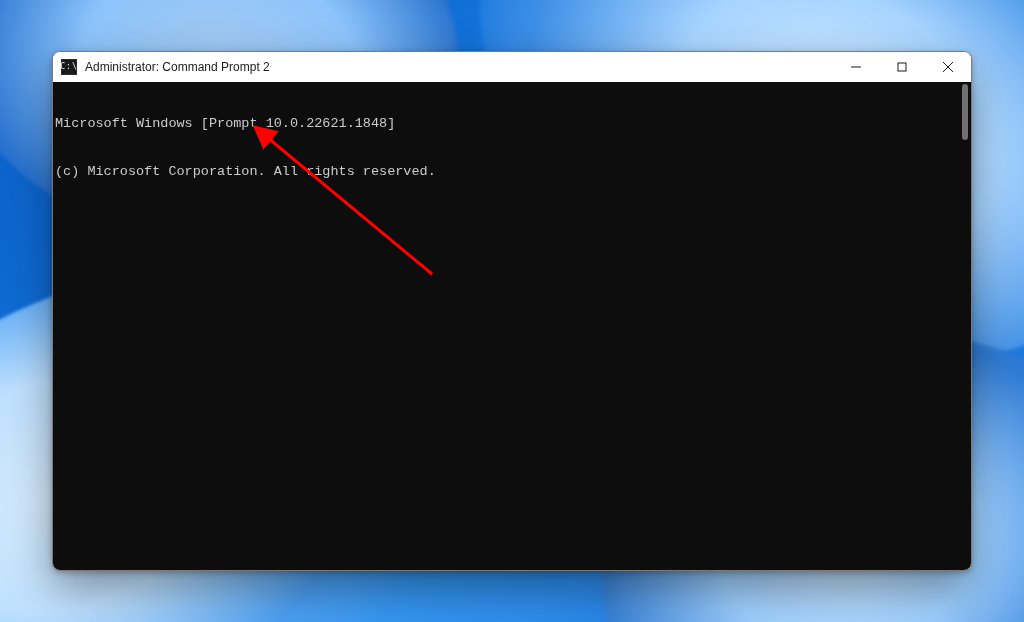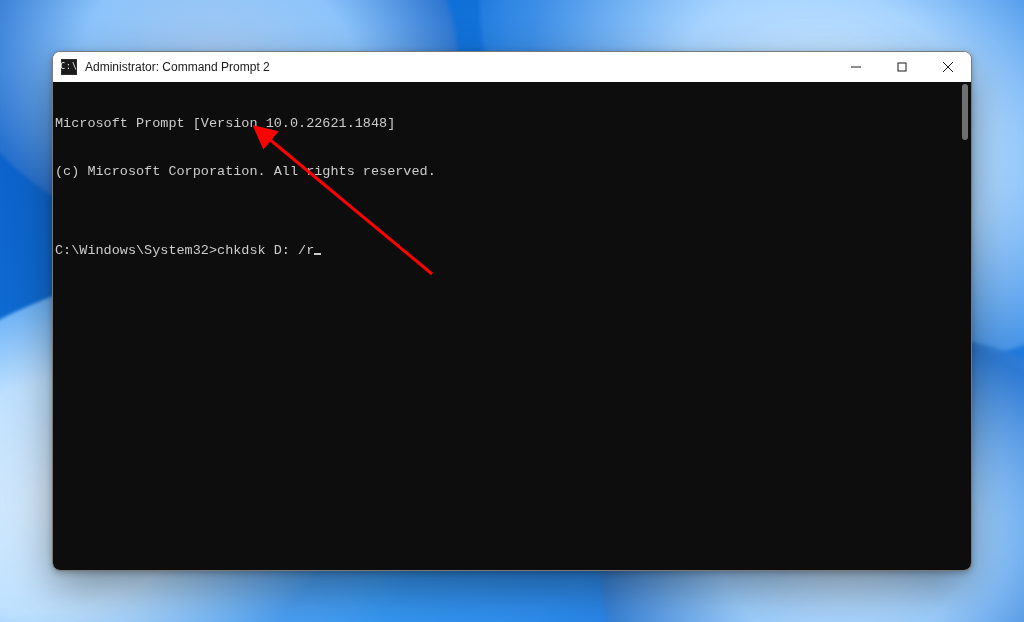--- a/index.html
+++ b/index.html
@@ -141,24 +141,23 @@
       <div class="win-btn close">
         <svg viewBox="0 0 10 10">
             <line x1="0" y1="0" x2="10" y2="10" stroke="currentColor" stroke-width="1"></line>
             <line x1="10" y1="0" x2="0" y2="10" stroke="currentColor" stroke-width="1"></line>
           </svg>
       </div>
     </div>
   </div>
 
   <div class="terminal">
-    <div class="line">Microsoft Prompt [Version 10.0.22621.1848]</div>
+    <div class="line">Microsoft Windows [Prompt 10.0.22621.1848]</div>
     <div class="line">(c) Microsoft Corporation. All rights reserved.</div>
     <div class="line"></div>
-    <div class="line"><span>C:\Windows\System32&gt;</span><span>chkdsk D: /r</span><span class="cursor"></span></div>
 
     <div class="scrollbar-track">
       <div class="scrollbar-thumb"></div>
     </div>
   </div>
 </div>
 
 <svg class="annotation-arrow" width="210" height="180">
   <defs>
     <marker id="ah" viewBox="0 0 12 12" refX="2" refY="6" markerWidth="8" markerHeight="8" orient="auto-start-reverse">

